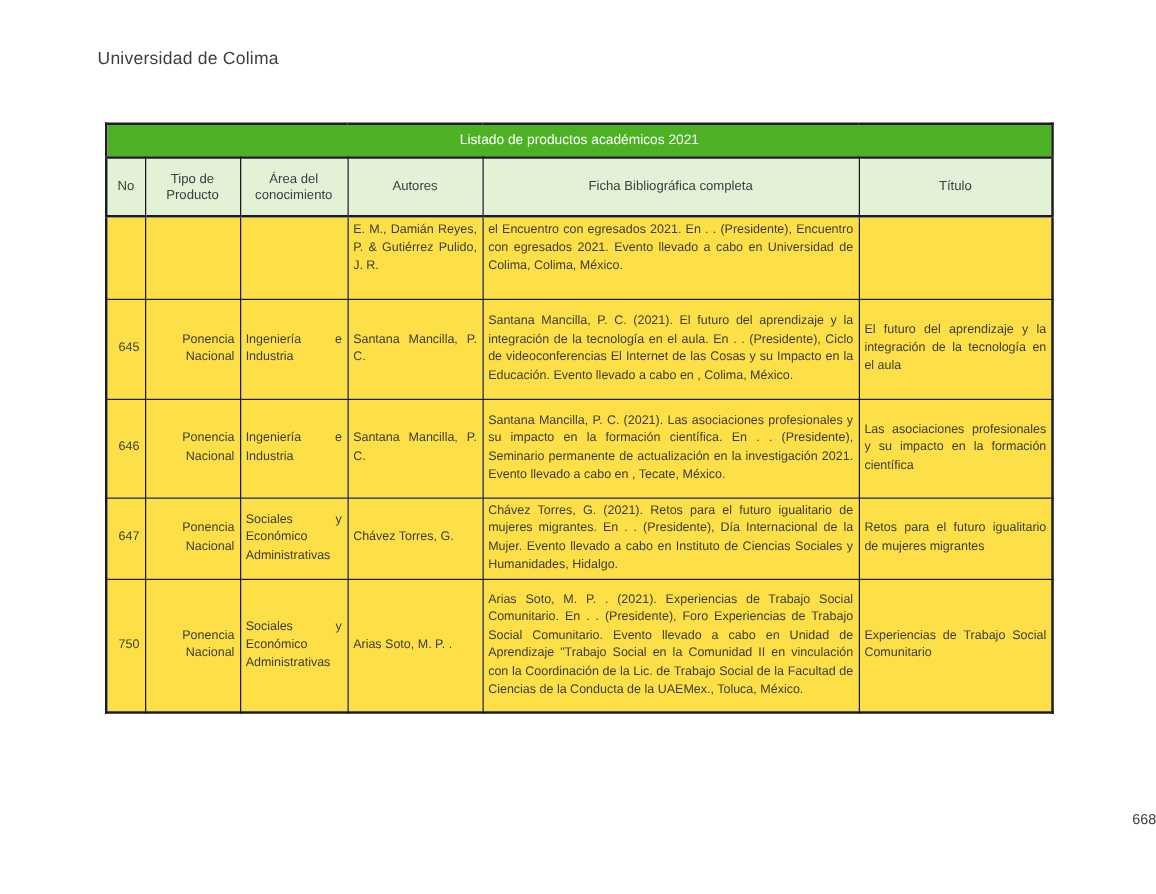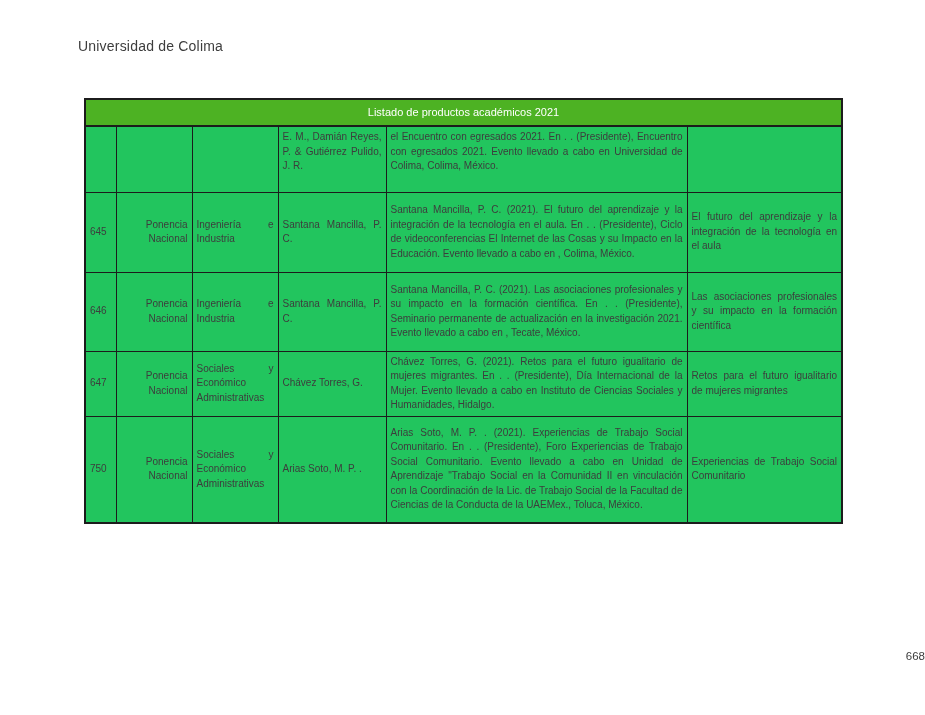--- a/index.html
+++ b/index.html
@@ -63,22 +63,22 @@
   }
   tr.header-row th {
     background: var(--header-bg, #e3f2d7);
     font-weight: normal;
     text-align: center;
     font-size: 10.5px;
     line-height: 13px;
     height: 41px;
     border-bottom: 2px solid var(--border, #1c1c1c);
   }
-  tbody td { background: #22c55e; }
-  tbody td.col-no      { text-align: left; }
+  tbody td { background: #fde047; }
+  tbody td.col-no      { text-align: right; }
   tbody td.col-tipo    { text-align: right; }
   tbody td.col-area    { text-align: justify; }
   tbody td.col-autores { text-align: justify; }
   tbody td.col-ficha   { text-align: justify; }
   tbody td.col-titulo  { text-align: justify; }
 
   tbody tr:nth-child(1) { height: 66px;  }
   tbody tr:nth-child(1) td { vertical-align: top; padding-top: 3px; }
   tbody tr:nth-child(2) { height: 80px;  }
   tbody tr:nth-child(3) { height: 79px;  }
@@ -107,20 +107,28 @@
       <col class="c-no">
         <col class="c-tipo">
         <col class="c-area">
       <col class="c-autores">
         <col class="c-ficha">
         <col class="c-titulo">
     </colgroup>
     <thead>
       <tr class="title-row">
         <td colspan="6">Listado de productos académicos 2021</td>
+      </tr>
+      <tr class="header-row">
+        <th>No</th>
+        <th>Tipo de Producto</th>
+        <th>Área del conocimiento</th>
+        <th>Autores</th>
+        <th>Ficha Bibliográfica completa</th>
+        <th>Título</th>
       </tr>
     </thead>
     <tbody>
         <tr>
           <td class="col-no"></td>
           <td class="col-tipo"></td>
           <td class="col-area"></td>
           <td class="col-autores">E. M., Damián Reyes, P. &amp; Gutiérrez Pulido, J. R.</td>
           <td class="col-ficha">el Encuentro con egresados 2021. En . . (Presidente), Encuentro con egresados 2021. Evento llevado a cabo en Universidad de Colima, Colima, México.</td>
           <td class="col-titulo"></td>

